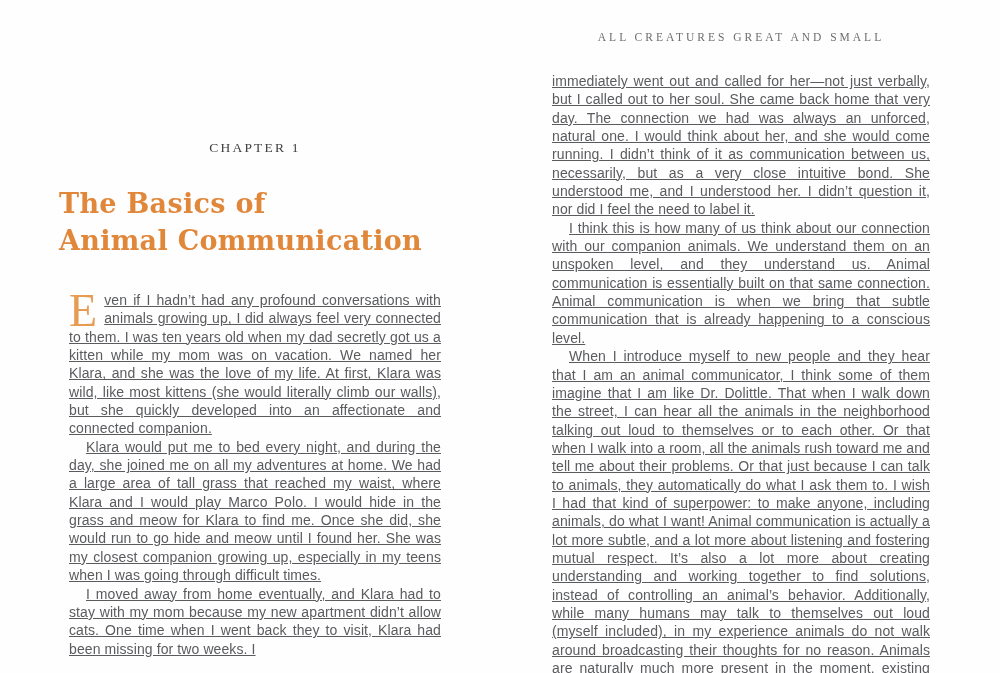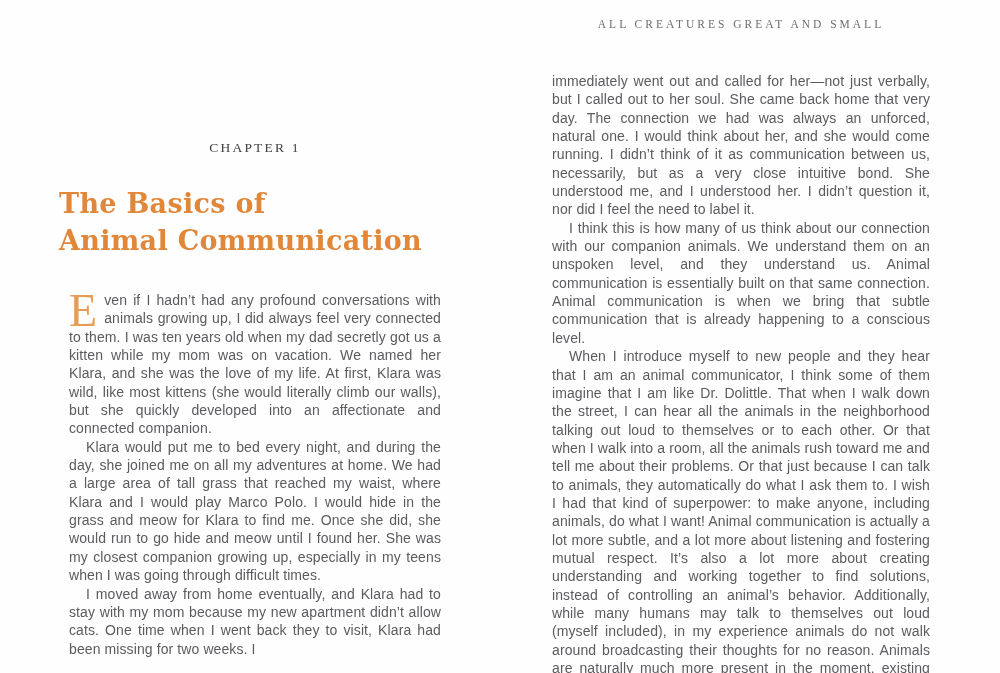--- a/index.html
+++ b/index.html
@@ -54,35 +54,36 @@
   .left-body  { top: 291px; }
   .right-body { top: 72px; }
 
   p.body-para {
     margin: 0;
     font-size: 14px;
     line-height: 18.35px;
     color: #5a5b5e;
     text-align: justify;
     letter-spacing: 0.1px;
+    text-decoration: underline;
   }
   p.indent { text-indent: 17px; }
 
   .dropcap {
     float: left;
     font-family: "Liberation Serif", serif;
     font-size: 46px;
     line-height: 33px;
     padding: 3px 7px 0 0;
     color: #e69c52;
   }
 
   .running-header {
     position: absolute;
-    top: 18px;
+    top: 31px;
     left: 0;
     width: 100%;
     text-align: center;
     font-family: "Liberation Serif", serif;
     font-size: 11.5px;
     letter-spacing: 3px;
     color: #6d6d6d;
   }
   .page-num {
     position: absolute;

